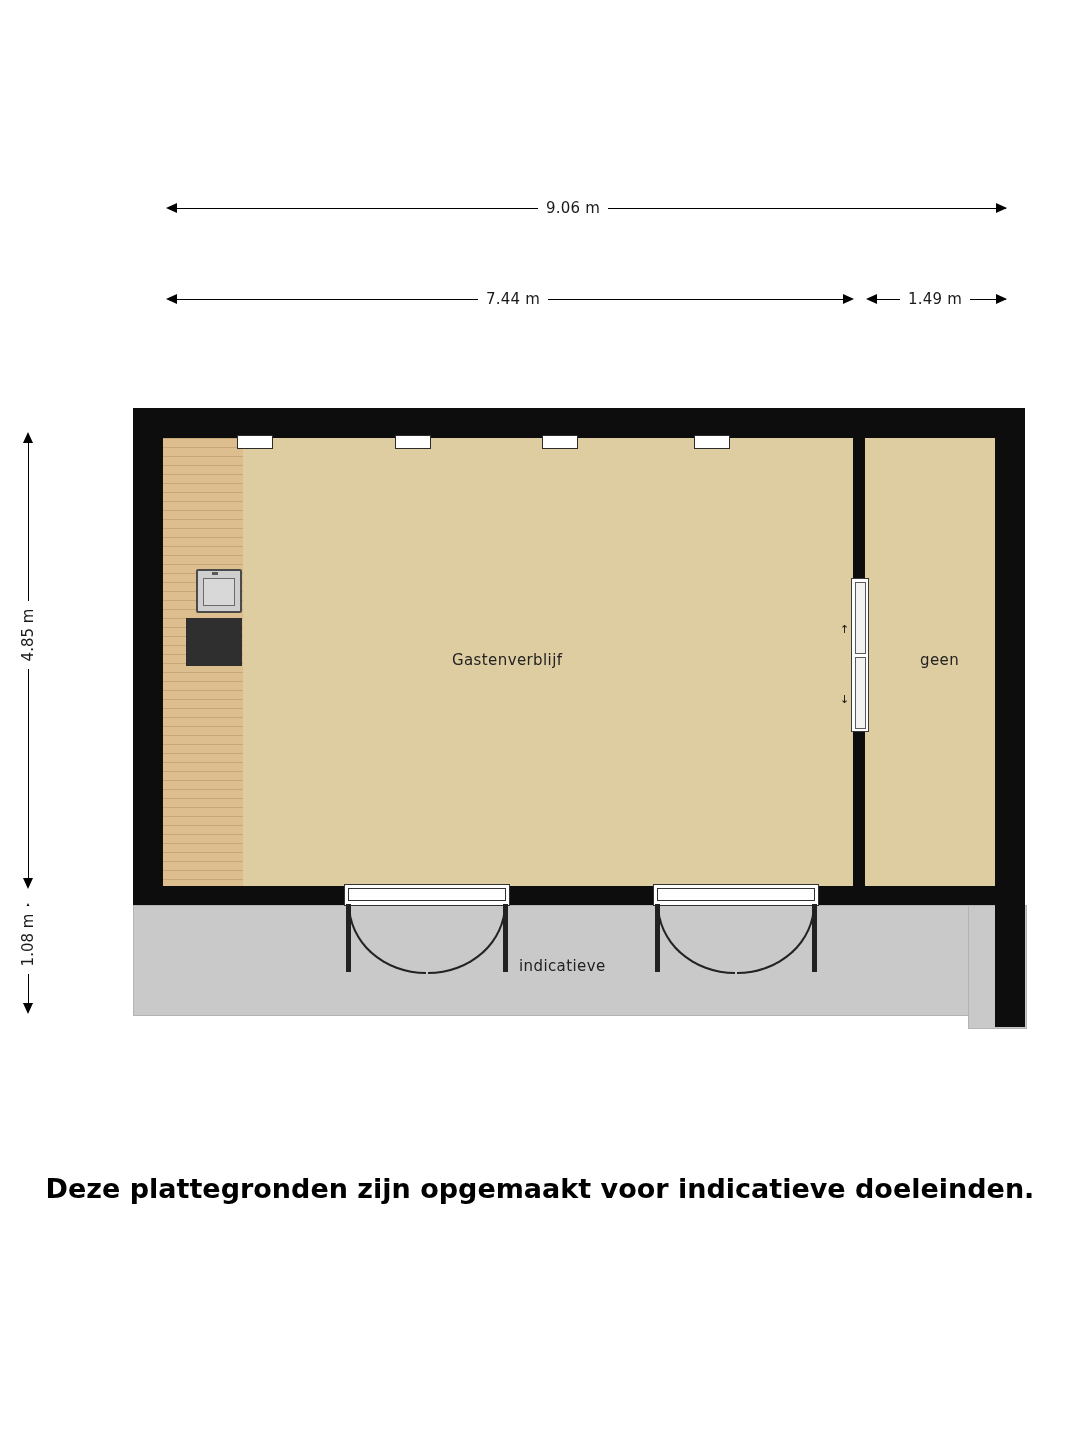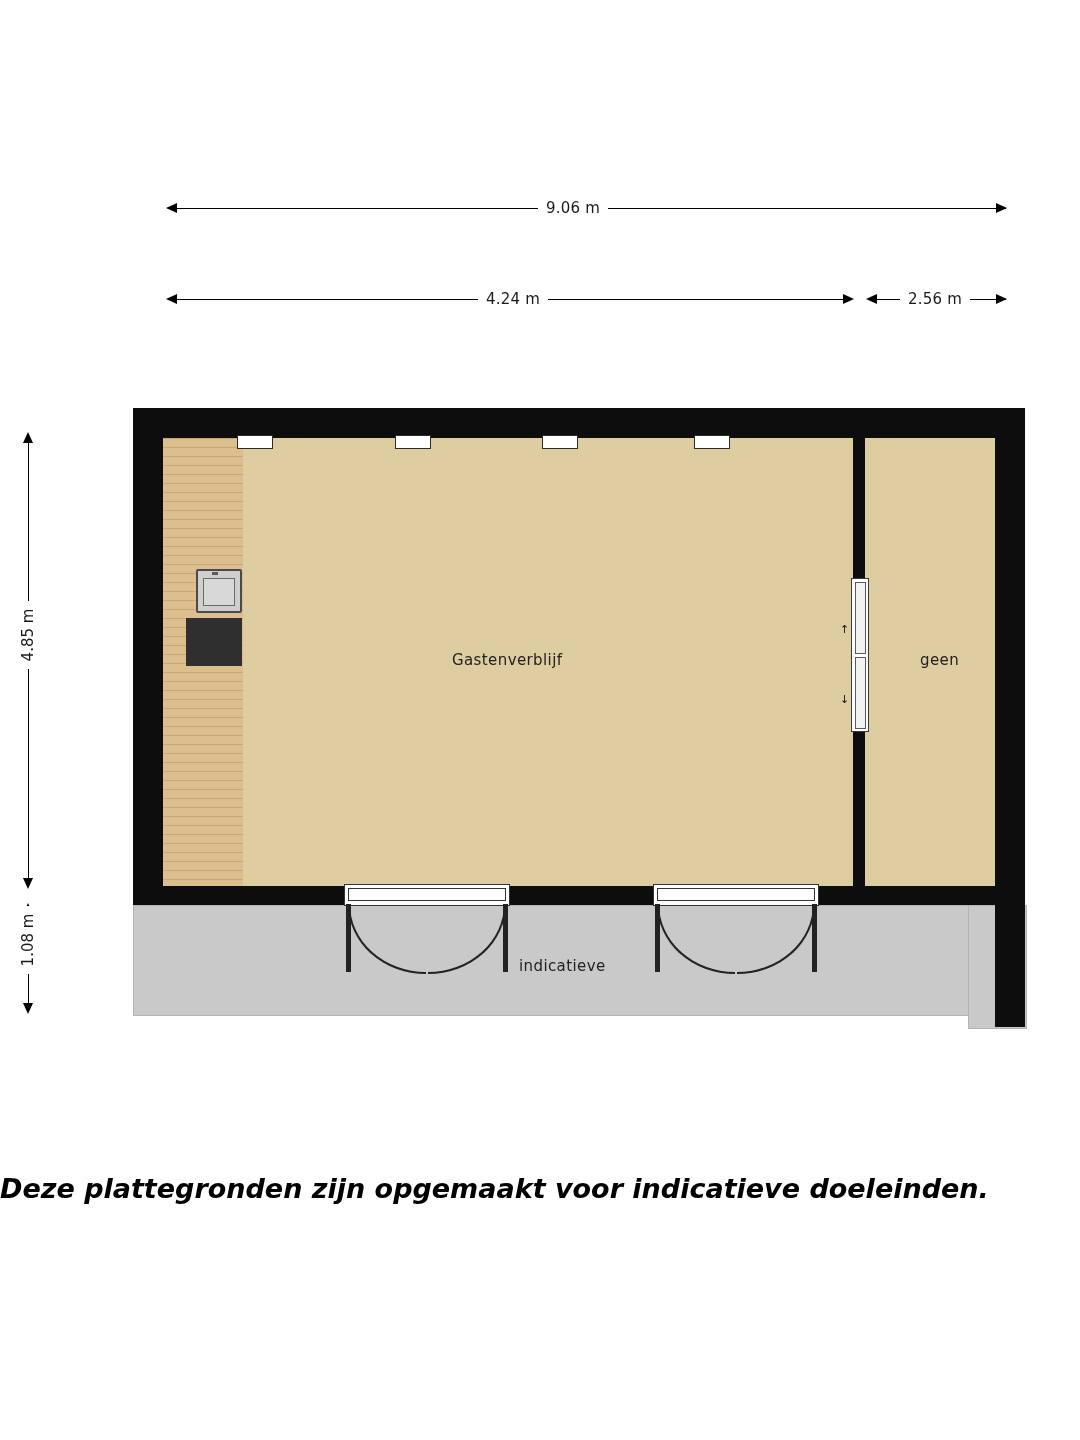--- a/index.html
+++ b/index.html
@@ -193,53 +193,52 @@
     border-top: none;
     border-left: none;
     border-bottom-right-radius: 100%;
   }
 
   
   .disclaimer {
     position: absolute;
     left: 0;
     width: 1080px;
-    text-align: left;
+    text-align: center;
     font-weight: bold;
     font-size: 27px;
     line-height: 41px;
     color: #000;
     font-family: "DejaVu Sans", sans-serif;
-    font-style: italic;
   }
 </style>
 </head>
 <body>
 
 <div id="stage">
 
   <div>
     <div class="dim-line-h" style="left:170px; top:208px; width:836px;"></div>
     <div class="arrow arrow-left" style="left:166px; top:203px;"></div>
     <div class="arrow arrow-right" style="left:996px; top:203px;"></div>
     <div class="dim-label" style="left:538px; top:199px;">9.06 m</div>
   </div>
 
   <div>
     <div class="dim-line-h" style="left:170px; top:299px; width:682px;"></div>
     <div class="arrow arrow-left" style="left:166px; top:294px;"></div>
     <div class="arrow arrow-right" style="left:843px; top:294px;"></div>
-    <div class="dim-label" style="left:478px; top:290px;">4.24 m</div>
+    <div class="dim-label" style="left:478px; top:290px;">7.44 m</div>
   </div>
 
   <div>
     <div class="dim-line-h" style="left:870px; top:299px; width:136px;"></div>
     <div class="arrow arrow-left" style="left:866px; top:294px;"></div>
     <div class="arrow arrow-right" style="left:996px; top:294px;"></div>
-    <div class="dim-label" style="left:900px; top:290px;">2.56 m</div>
+    <div class="dim-label" style="left:900px; top:290px;">1.49 m</div>
   </div>
 
   <div>
     <div class="dim-line-v" style="left:28px; top:440px; height:446px;"></div>
     <div class="arrow arrow-up" style="left:23px; top:432px;"></div>
     <div class="arrow arrow-down" style="left:23px; top:878px;"></div>
     <div class="dim-label-v" style="left:-6px; top:620px; width:68px; text-align:center; transform:rotate(-90deg);">4.85 m</div>
   </div>
 
   <div>

